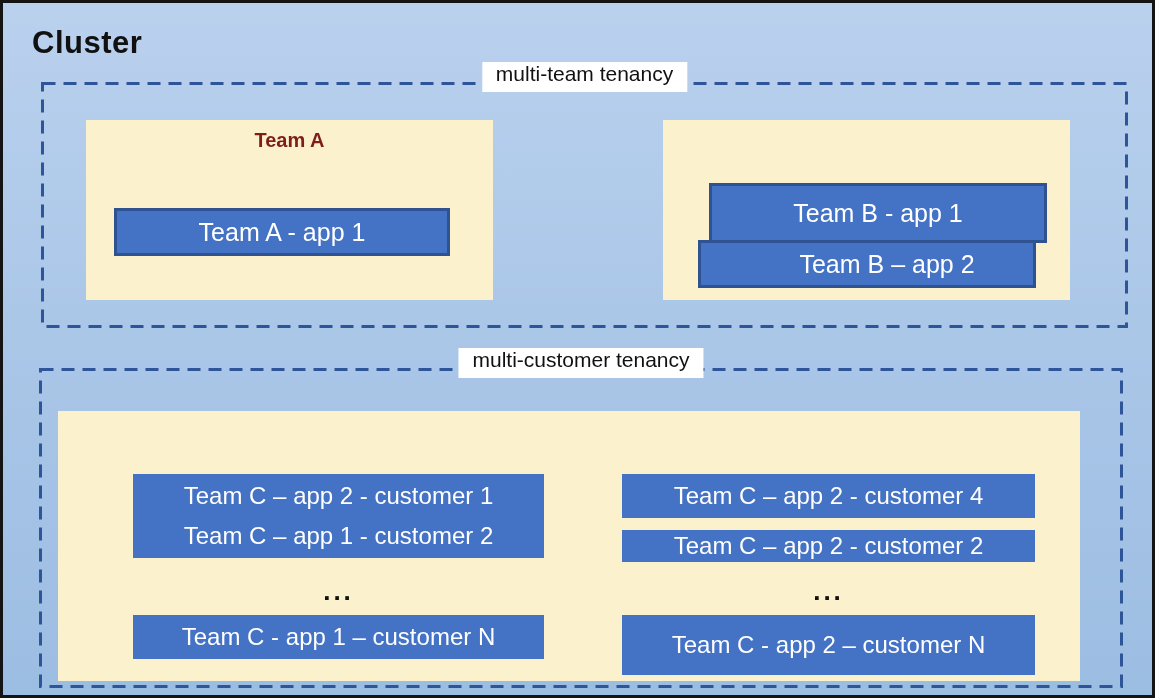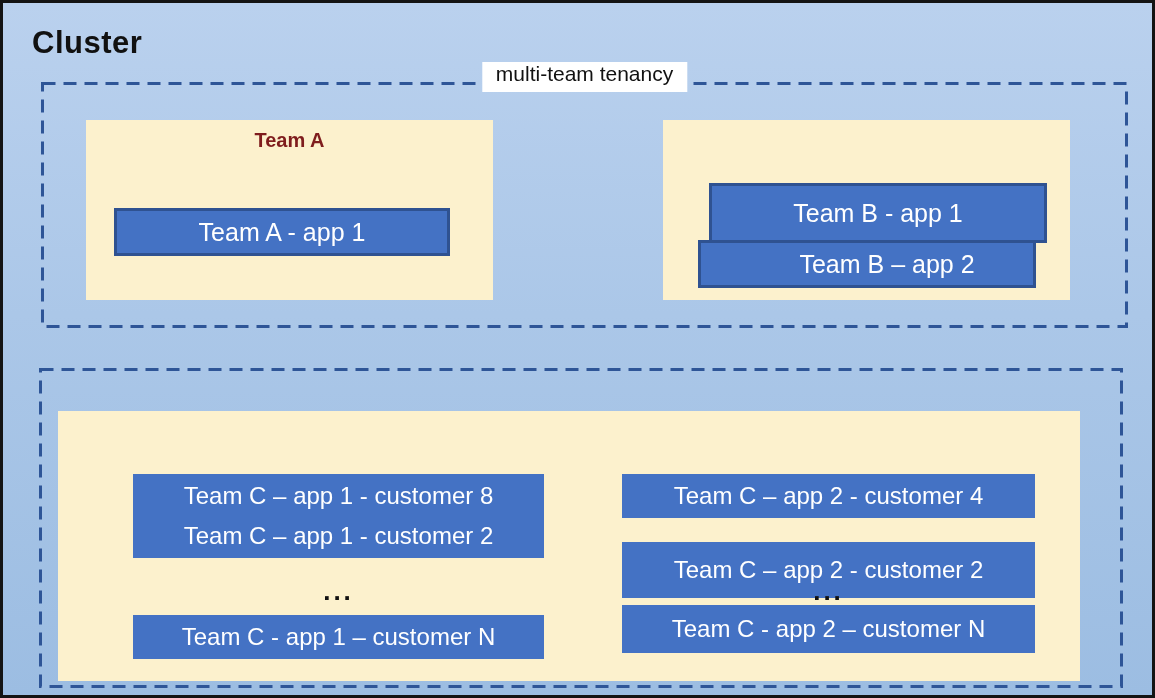--- a/index.html
+++ b/index.html
@@ -75,33 +75,34 @@
       <div class="team" style="left:622px;top:38px;width:407px;height:180px;">
         <div class="app" style="left:46px;top:63px;width:338px;height:60px;">Team B - app 1</div>
         <div class="app" style="left:35px;top:120px;width:338px;height:48px;padding-left:40px;">Team B – app 2</div>
       </div>
     </div>
 
     <div class="section" style="left:36px;top:365px;width:1084px;height:320px;">
       <svg class="section-border" width="1084" height="320">
         <rect x="1.5" y="1.5" width="1081" height="317" fill="none" stroke="#2e5597" stroke-width="3" stroke-dasharray="13 8"></rect>
       </svg>
+      <div class="section-label">multi-customer tenancy</div>
 
       <div class="team" style="left:19px;top:43px;width:1022px;height:270px;">
 
         <div class="col" style="left:75px;top:63px;width:411px;height:185px;">
-          <div class="app flat" style="top:0;height:44px;">Team C – app 1 - customer 8</div>
+          <div class="app flat" style="top:0;height:44px;">Team C – app 2 - customer 1</div>
           <div class="app flat" style="top:40px;height:44px;">Team C – app 1 - customer 2</div>
           <div class="dots" style="top:104px;">...</div>
           <div class="app flat" style="top:141px;height:44px;text-align:right;">Team C - app 1 – customer N</div>
         </div>
 
         <div class="col" style="left:564px;top:63px;width:413px;height:185px;">
           <div class="app flat" style="top:0;height:44px;">Team C – app 2 - customer 4</div>
-          <div class="app flat" style="top:68px;height:56px;">Team C – app 2 - customer 2</div>
+          <div class="app flat" style="top:56px;height:32px;">Team C – app 2 - customer 2</div>
           <div class="dots" style="top:104px;">...</div>
-          <div class="app flat" style="top:131px;height:48px;">Team C - app 2 – customer N</div>
+          <div class="app flat" style="top:141px;height:60px;">Team C - app 2 – customer N</div>
         </div>
       </div>
     </div>
 
   </div>
 </div>
 
 </body></html>

